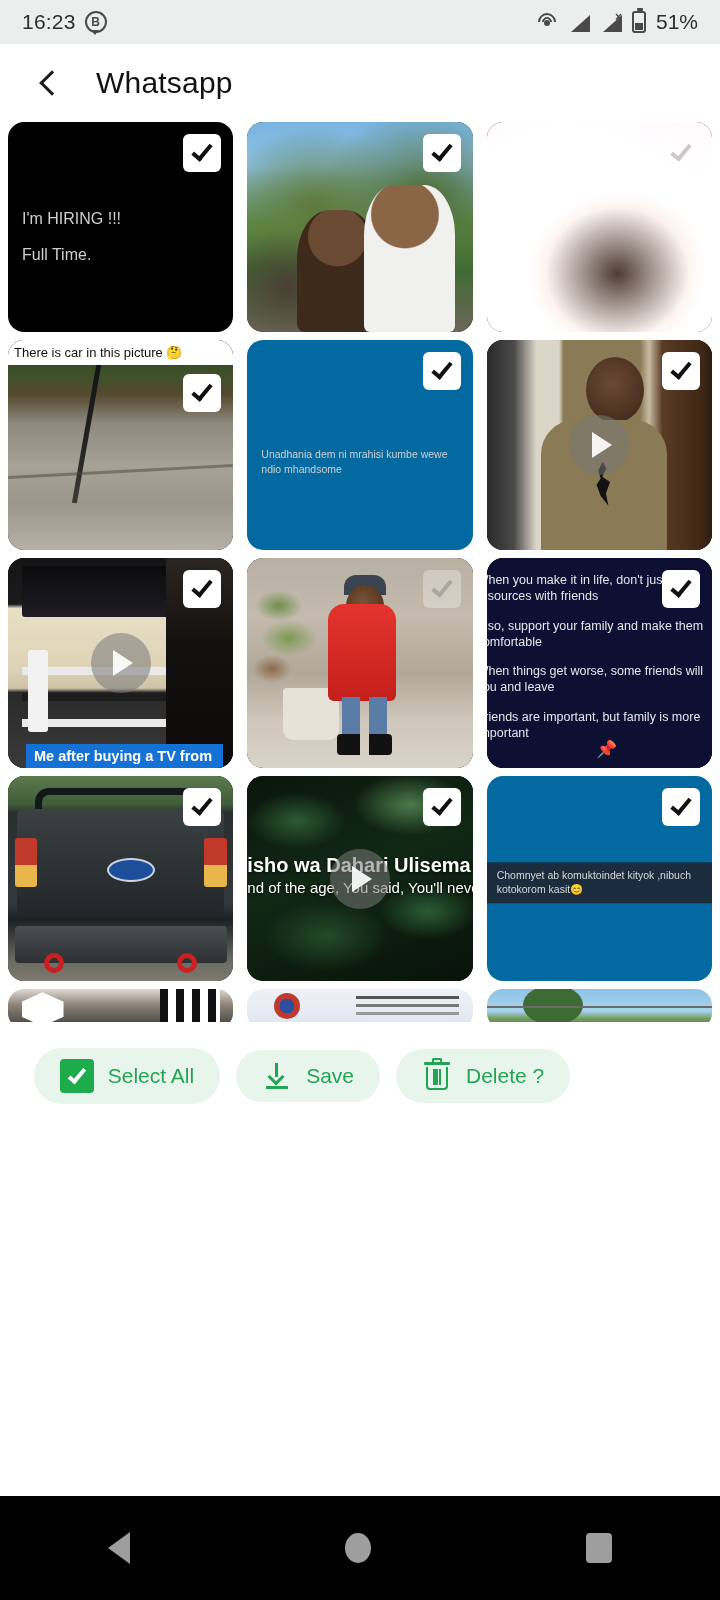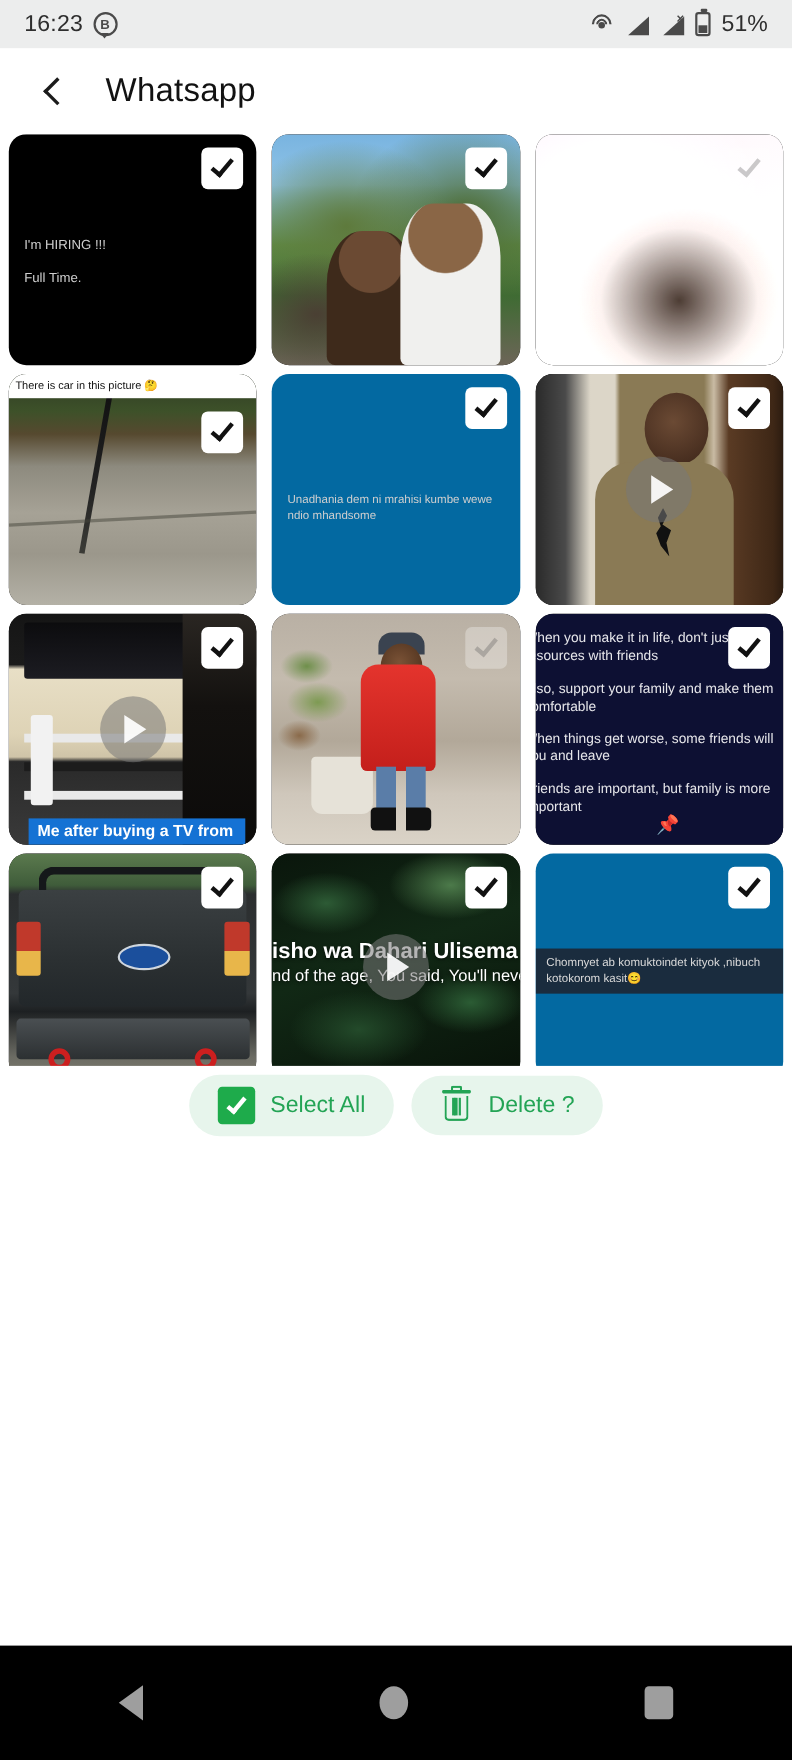--- a/index.html
+++ b/index.html
@@ -113,34 +113,34 @@
     display:flex; align-items:center; justify-content:center; z-index:5;
   }
   .play:after{
     content:""; width:0;height:0; margin-left:5px;
     border-left:20px solid rgba(255,255,255,.92);
     border-top:13px solid transparent; border-bottom:13px solid transparent;
   }
 
   
   .textcard { padding: 44px 14px 10px 14px; display:flex; flex-direction:column; justify-content:center; height:100%; }
-  .textcard p { color:#cfcfcf; font-size:12px; line-height:1.35; margin-bottom:14px; }
+  .textcard p { color:#cfcfcf; font-size:16px; line-height:1.35; margin-bottom:14px; }
   .textcard.small p { font-size:10.5px; margin-bottom:0; line-height:1.45; }
 
   .navycard { background:#0d1033; padding: 14px 0 6px 0; height:100%; position:relative; }
   .navycard p {
     color:#e6e6ea; font-size:12.5px; line-height:1.3; margin:0 0 13px -10px;
     white-space:nowrap;
   }
   .pin { font-size:17px; position:absolute; left:110px; bottom:8px; }
 
   
   .cap-top {
     position:absolute; top:0; left:0; right:0; background:#fff; z-index:4;
-    padding: 5px 6px; font-size:10px; color:#111; font-weight:500; white-space:nowrap;
+    padding: 5px 6px; font-size:13px; color:#111; font-weight:500; white-space:nowrap;
   }
   .cap-blue {
     position:absolute; bottom:0; left:18px; right:10px; background:#1572d4; z-index:4;
     padding: 4px 8px; color:#fff; font-weight:700; font-size:14.5px; white-space:nowrap;
     overflow:hidden;
   }
   .cap-center {
     position:absolute; top:50%; left:0; right:0; transform:translateY(-60%); z-index:4;
     text-align:center; color:#fff; white-space:nowrap;
   }
@@ -321,21 +321,21 @@
   .bg-p3:before{
     content:""; position:absolute; left:16%; top:-4px; width:60px; height:40px; border-radius:50%;
     background:#3e6b33;
   }
   .bg-p3:after{
     content:""; position:absolute; left:0; right:0; top:42%; height:2px; background:#6a6a6a;
   }
 
   
   .actionbar {
-    position:absolute; top:969px; left:0; width:720px;
+    position:absolute; top:1040px; left:0; width:604px;
     display:flex; justify-content:center; align-items:center; gap:16px;
     background:#fff; padding: 8px 12px;
   }
   .act {
     display:flex; align-items:center; gap:14px;
     background:#e7f5ec; border-radius:28px;
     padding: 11px 26px; cursor:pointer;
   }
   .act-label { color:#23a455; font-size:21px; font-weight:500; }
   .cb-green {
@@ -568,20 +568,28 @@
   </div>
 
   <div class="actionbar">
     <div class="act">
       <span class="cb-green">
           <span class="tick"></span>
         </span>
       <span class="act-label">Select All</span>
     </div>
     <div class="act">
+      <span class="dl-icon">
+          <span class="sh"></span>
+          <span class="ar"></span>
+          <span class="base"></span>
+        </span>
+      <span class="act-label">Save</span>
+    </div>
+    <div class="act">
       <span class="trash">
         <span class="hdl"></span>
           <span class="lid"></span>
           <span class="can"></span>
           <span class="mid"></span>
       </span>
       <span class="act-label">Delete ?</span>
     </div>
   </div>
 

